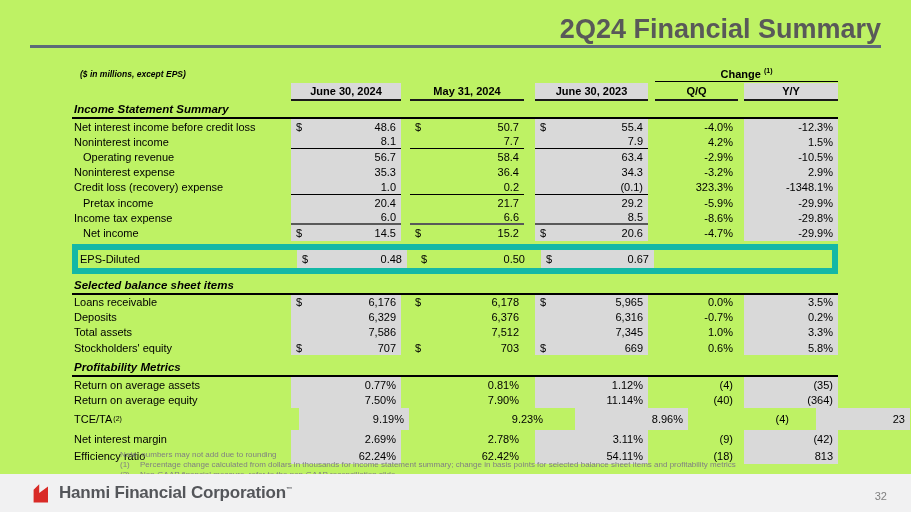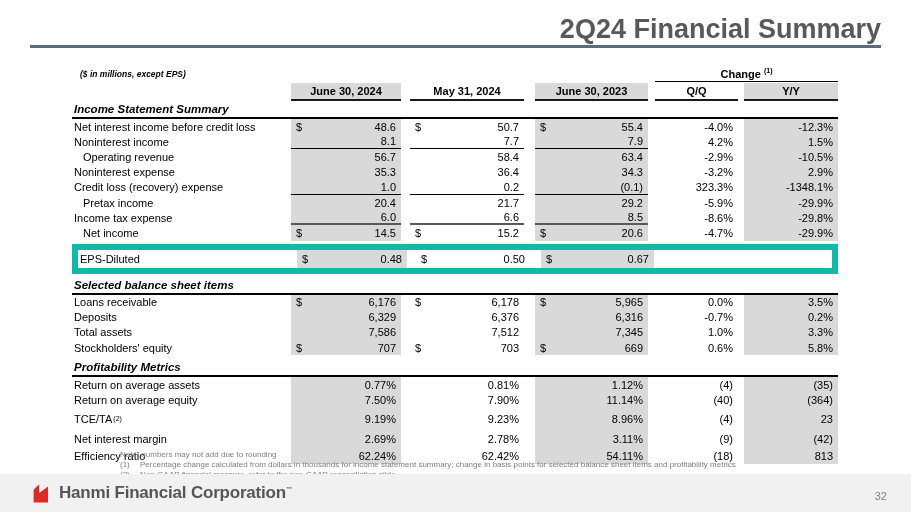--- a/index.html
+++ b/index.html
@@ -1,16 +1,16 @@
 <!DOCTYPE html>
 <html><head>
 <meta charset="utf-8">
 <style>
   html,body{margin:0;padding:0;background:#888;}
-  .slide{position:relative;width:911px;height:512px;background:#ffffff;overflow:hidden;
+  .slide{position:relative;width:911px;height:512px;background:#bef264;overflow:hidden;
          font-family:"Liberation Sans",sans-serif;color:#000;}
 
   
   .title{position:absolute;top:14px;right:30px;font-size:27px;font-weight:bold;color:#595959;letter-spacing:0;}
   .title-rule{position:absolute;top:45px;left:30px;width:851px;height:3px;background:#5d6b78;}
 
   
   .table-wrap{position:absolute;left:72px;top:62px;width:766px;}
   .trow,.meta-row,.colheads{display:grid;grid-template-columns:219px 110px 9px 114px 11px 113px 7px 83px 6px 94px;}
 
@@ -373,21 +373,21 @@
             </div>
             <div class="c-gap"></div>
             <div class="c-val shaded">
               <div>11.14%</div>
             </div>
             <div class="c-gap"></div>
             <div class="c-chg">(40)</div>
             <div class="c-gap"></div>
             <div class="c-chg shaded">(364)</div>
           </div>
-          <div class="trow" style="height: 22px;">
+          <div class="trow" style="height: 22px; gap: 8px;">
             <div class="c-label">TCE/TA<sup>(2)</sup></div>
             <div class="c-val shaded">
               <div>9.19%</div>
             </div>
             <div class="c-gap"></div>
             <div class="c-val">
               <div>9.23%</div>
             </div>
             <div class="c-gap"></div>
             <div class="c-val shaded">

